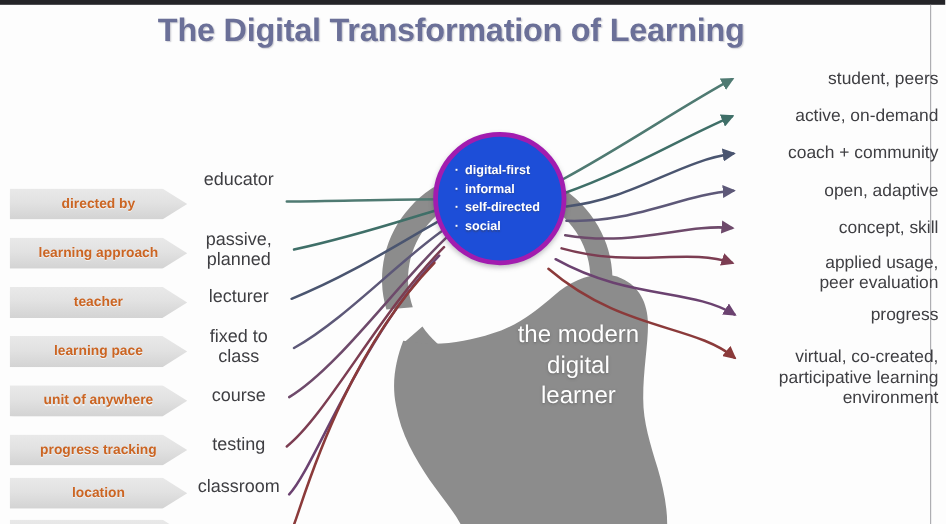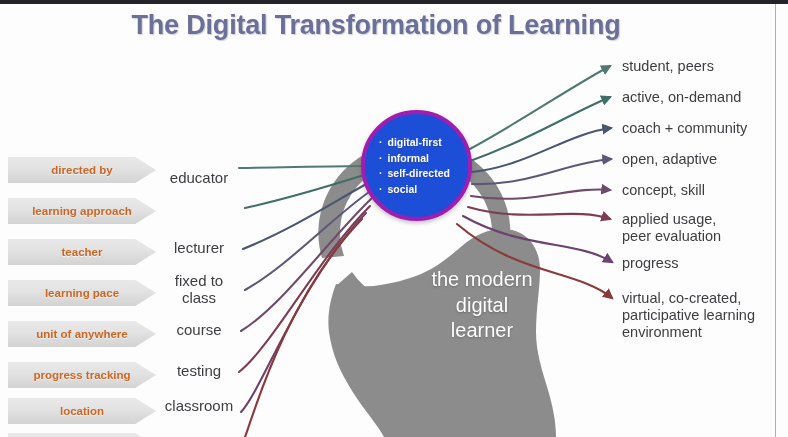--- a/index.html
+++ b/index.html
@@ -65,21 +65,21 @@
     left:156px;width:86px;
     text-align:center;
     font-size:15px;
     color:#3e3e42;
     line-height:1.12;
   }
   
   .newval{
     position:absolute;
     left:622px;width:160px;
-    text-align:left;
+    text-align:right;
     font-size:14.5px;
     color:#3e3e42;
     line-height:1.17;
   }
   
   #circle{
     position:absolute;
     left:361px;top:110px;
     width:111px;height:111px;
     border-radius:50%;
@@ -238,21 +238,22 @@
   <div class="chev" style="top:362px">
       <span>progress tracking</span>
     </div>
   <div class="chev" style="top:398px">
       <span>location</span>
     </div>
   <div class="chev" style="top:433px">
       <span></span>
     </div>
 
-  <div class="oldval" style="top:170px">educator</div>
+  <div class="oldval" style="top:142px">educator</div>
+  <div class="oldval" style="top:192px">passive,<br>planned</div>
   <div class="oldval" style="top:240px">lecturer</div>
   <div class="oldval" style="top:273px">fixed to<br>class</div>
   <div class="oldval" style="top:322px">course</div>
   <div class="oldval" style="top:363px">testing</div>
   <div class="oldval" style="top:398px">classroom</div>
 
   <div class="newval" style="top:58px">student, peers</div>
   <div class="newval" style="top:89px">active, on-demand</div>
   <div class="newval" style="top:120px">coach + community</div>
   <div class="newval" style="top:151px">open, adaptive</div>

